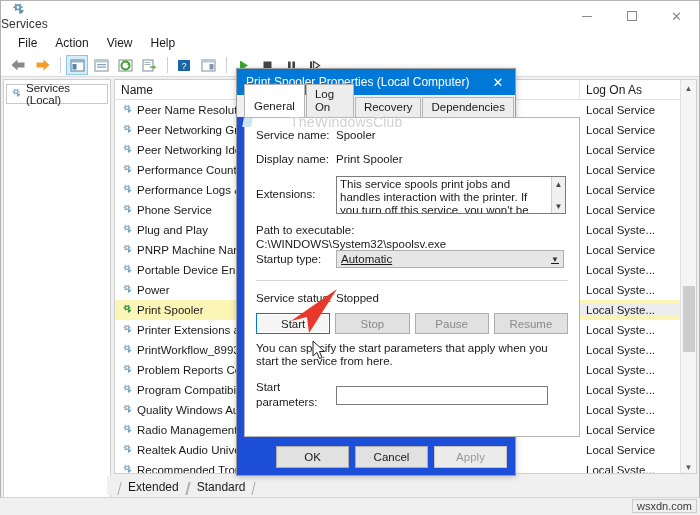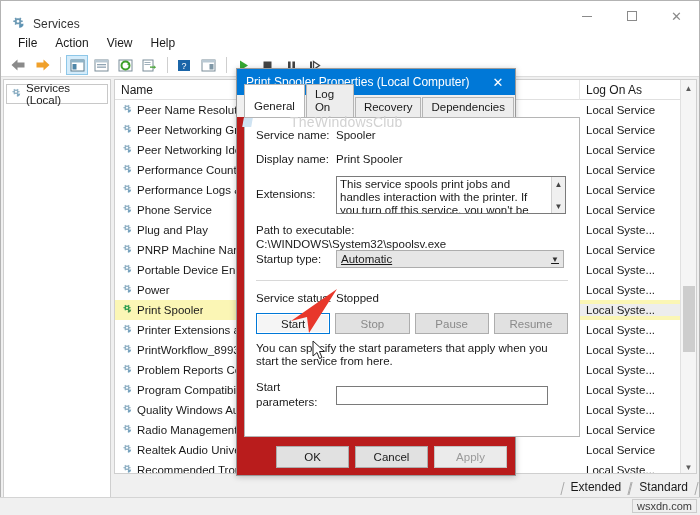--- a/index.html
+++ b/index.html
@@ -22,21 +22,21 @@
     left: 0; top: 0; width: 700px; height: 497px;
     background: #ffffff;
     border: 1px solid #b3b3b3;
   }
 
   
   .titlebar {
     position: absolute; left: 0; top: 0;
     width: 698px; height: 30px;
     background: #ffffff;
-    display: flex; align-items: flex-end;
+    display: flex; align-items: flex-start; flex-direction: column;
   }
   .tb-icon {
     width: 16px; height: 16px; margin-left: 9px; margin-right: 7px;
     position: relative; flex: none;
   }
   .tb-title {
     font-size: 12px; color: #333; letter-spacing: .1px;
   }
   .wincontrols {
     position: absolute; right: 0; top: 0; height: 30px;
@@ -164,26 +164,25 @@
     height: 16px; display: flex; align-items: center; justify-content: center;
     color: #5c5c5c; font-size: 8px;
   }
   .vsb .thumb {
     position: absolute; left: 2px; width: 12px;
     background: #cdcdcd;
   }
 
   
   .bottomtabs {
-    position: absolute; left: 113px; top: 399px;
+    position: absolute; left: 106px; top: 399px;
     width: 583px; height: 19px;
     background: #f0f0f0;
     display: flex; align-items: flex-end;
     padding-left: 12px;
-    justify-content: flex-end;
   }
   .btab {
     font-size: 12px; color: #1a1a1a;
     padding: 0 9px 1px 9px;
     position: relative;
   }
   .btab::before, .btab::after {
     content: ""; position: absolute; top: 2px; bottom: 0;
     width: 1px; background: #a9a9a9;
   }
@@ -203,21 +202,21 @@
     background: #efefef;
     border: 1px solid #cccccc;
     padding: 0 4px;
     font-family: "Liberation Sans", sans-serif;
   }
 
   
   .dlg {
     position: absolute; left: 236px; top: 68px;
     width: 280px; height: 408px;
-    background: #b91c1c;
+    background: #1d4ed8;
     border: 1px solid #9a9a9a;
     box-shadow: 0 1px 6px rgba(0,0,0,.22);
   }
   .dlg-title {
     height: 26px; background: #0078d7;
     display: flex; align-items: center;
     color: #ffffff; font-size: 12px;
     padding-left: 9px;
   }
   .dlg-close {

